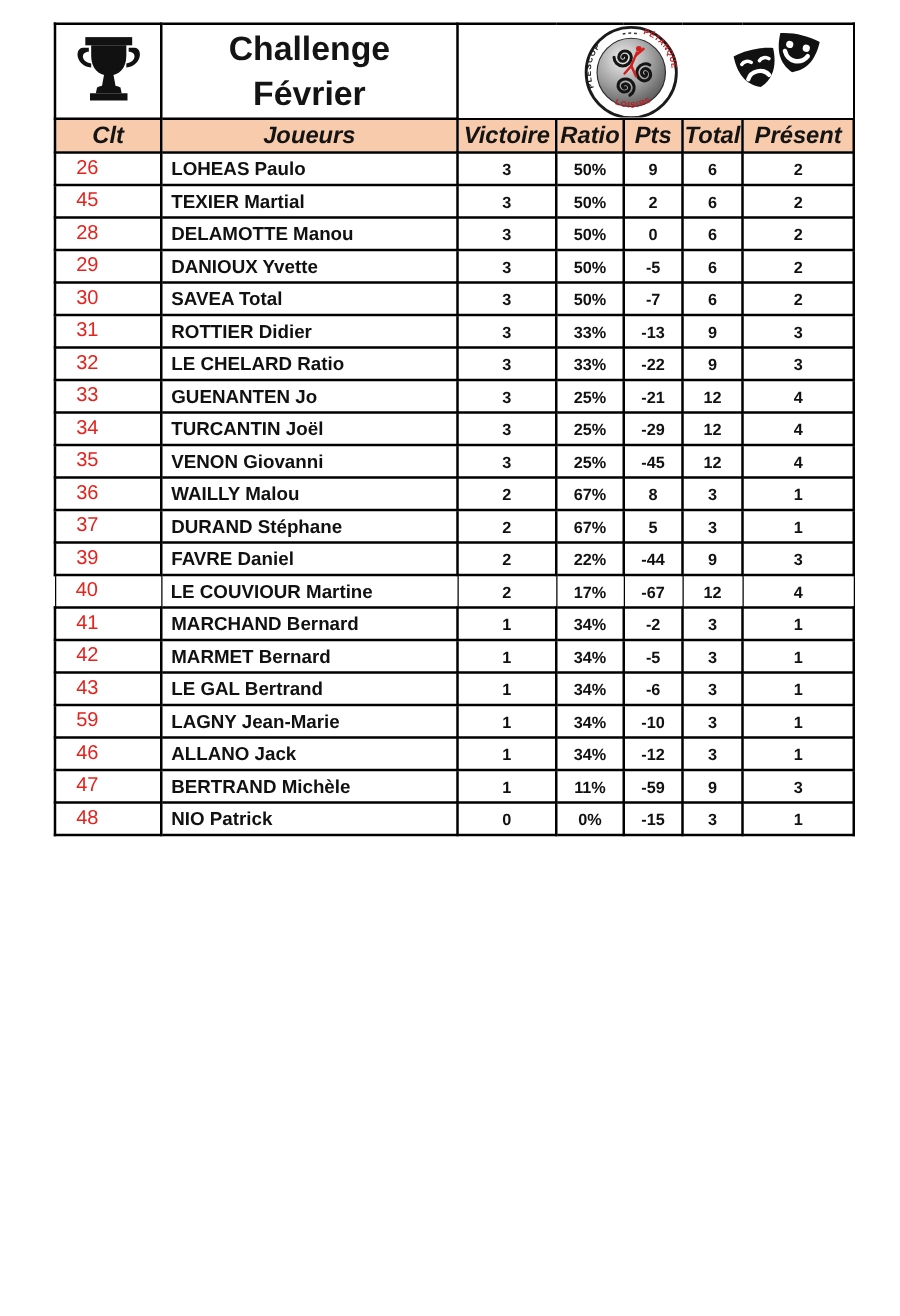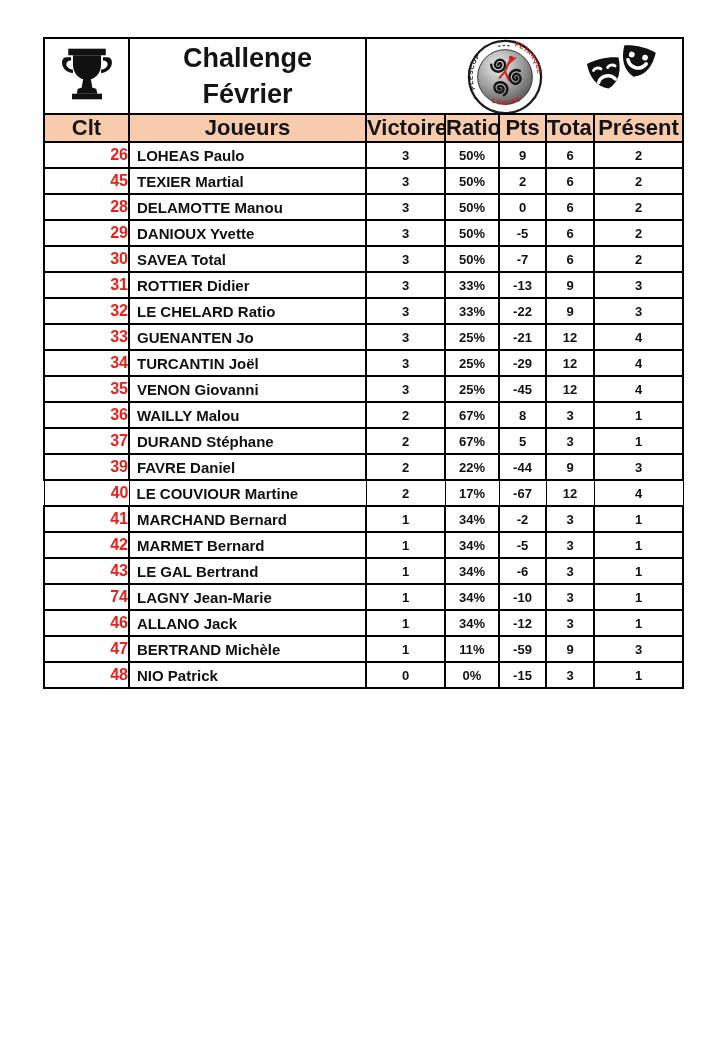--- a/index.html
+++ b/index.html
@@ -1,38 +1,38 @@
 <!DOCTYPE html>
 <html><head>
 <meta charset="utf-8">
 <style>
   html,body{margin:0;padding:0;}
   body{
     width:720px;height:1053px;background:#ffffff;position:relative;
     font-family:"Liberation Sans",sans-serif;color:#111;
     -webkit-font-smoothing:antialiased;
   }
-  .sheet{position:absolute;left:43px;top:37px;}
+  .sheet{position:absolute;left:43px;top:18px;}
   table{border-collapse:collapse;table-layout:fixed;width:639px;}
   col.c1{width:85px}col.c2{width:237px}col.c3{width:79px}
   col.c4{width:54px}col.c5{width:47px}col.c6{width:48px}col.c7{width:89px}
   td,th{border:2px solid #000;padding:0;overflow:hidden;}
   
   .banner-row td{height:74px;background:#fff;vertical-align:middle;}
   .trophy-cell{text-align:center;}
   .title-cell{text-align:center;}
   .title-line{font-weight:700;font-size:27px;line-height:36px;color:#141414;letter-spacing:0px;}
   .logo-cell{position:relative;}
   .club-logo{position:absolute;left:100px;top:0px;}
   .masks{position:absolute;right:13px;top:3px;}
   
-  .head-row th{height:25px;background:#f8cbad;font-size:22px;font-weight:700;text-align:center;color:#141414;}
+  .head-row th{height:25px;background:#f8cbad;font-size:19px;font-weight:700;text-align:center;color:#141414;font-style:italic;}
   
   tbody td{height:24px;background:#fff;vertical-align:middle;}
-  .c-clt{color:#e2231e;font-size:16px;font-weight:700;text-align:right;padding-left:16px;}
+  .c-clt{color:#e2231e;font-size:16px;font-weight:400;text-align:left;padding-left:16px;}
   .c-name{font-size:15px;font-weight:700;text-align:left;padding-left:7px;white-space:nowrap;}
   .c-num{font-size:13px;font-weight:700;text-align:center;}
   tr.thin td{border-width:1px;}
 </style>
 </head>
 <body>
 
 <div class="sheet">
 <table>
   <colgroup>
@@ -275,21 +275,21 @@
         <tr>
     <td class="c-clt">43</td>
     <td class="c-name">LE GAL Bertrand</td>
     <td class="c-num">1</td>
     <td class="c-num">34%</td>
     <td class="c-num">-6</td>
     <td class="c-num">3</td>
     <td class="c-num">1</td>
   </tr>
         <tr>
-    <td class="c-clt">74</td>
+    <td class="c-clt">59</td>
     <td class="c-name">LAGNY Jean-Marie</td>
     <td class="c-num">1</td>
     <td class="c-num">34%</td>
     <td class="c-num">-10</td>
     <td class="c-num">3</td>
     <td class="c-num">1</td>
   </tr>
         <tr>
     <td class="c-clt">46</td>
     <td class="c-name">ALLANO Jack</td>

